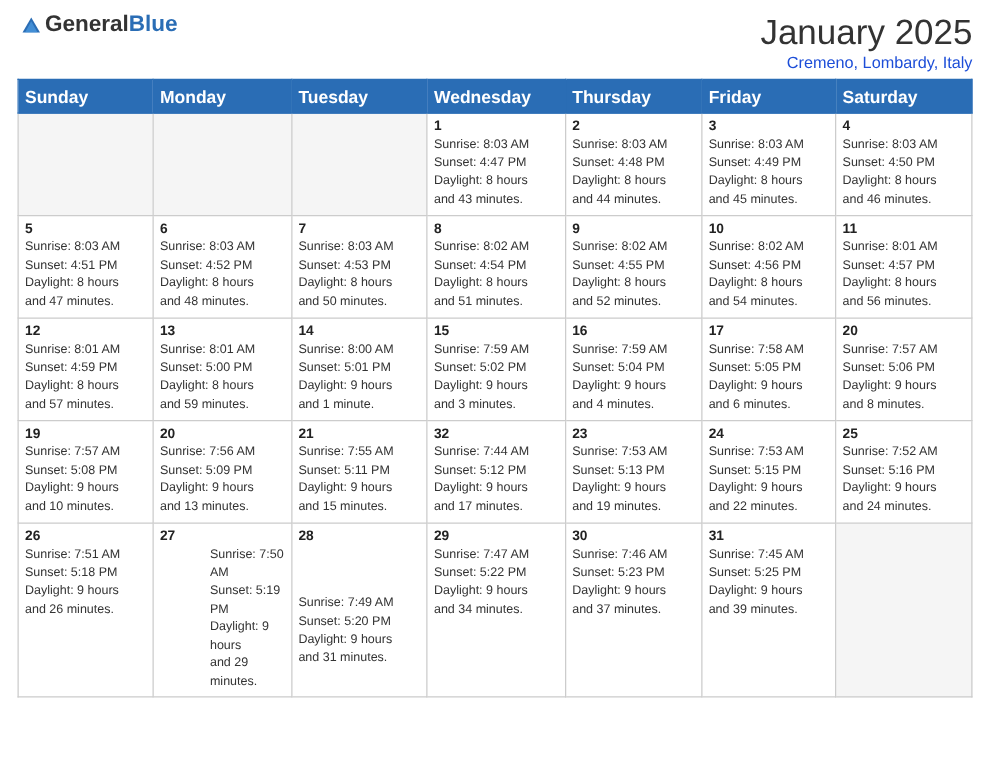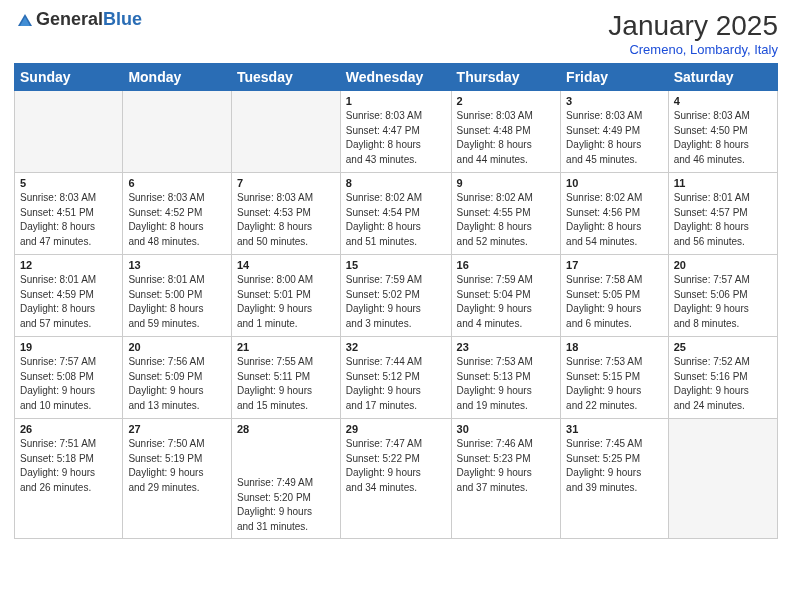--- a/index.html
+++ b/index.html
@@ -292,21 +292,21 @@
 and 17 minutes.</div>
           </td>
           <td>
             <div class="day-num">23</div>
             <div class="day-info" style="white-space: pre-line;">Sunrise: 7:53 AM
 Sunset: 5:13 PM
 Daylight: 9 hours
 and 19 minutes.</div>
           </td>
           <td>
-            <div class="day-num">18</div>
+            <div class="day-num">24</div>
             <div class="day-info" style="white-space: pre-line;">Sunrise: 7:53 AM
 Sunset: 5:15 PM
 Daylight: 9 hours
 and 22 minutes.</div>
           </td>
           <td>
             <div class="day-num">25</div>
             <div class="day-info" style="white-space: pre-line;">Sunrise: 7:52 AM
 Sunset: 5:16 PM
 Daylight: 9 hours
@@ -316,21 +316,21 @@
         <tr>
           <td>
             <div class="day-num">26</div>
             <div class="day-info" style="white-space: pre-line;">Sunrise: 7:51 AM
 Sunset: 5:18 PM
 Daylight: 9 hours
 and 26 minutes.</div>
           </td>
           <td>
             <div class="day-num">27</div>
-            <div class="day-info" style="white-space: pre-line;">Sunrise: 7:50 AM
+            <div class="day-info" style="white-space: pre-line; margin-left: 40px;">Sunrise: 7:50 AM
 Sunset: 5:19 PM
 Daylight: 9 hours
 and 29 minutes.</div>
           </td>
           <td>
             <div class="day-num">28</div>
             <div class="day-info" style="white-space: pre-line; margin-top: 41px;">Sunrise: 7:49 AM
 Sunset: 5:20 PM
 Daylight: 9 hours
 and 31 minutes.</div>

